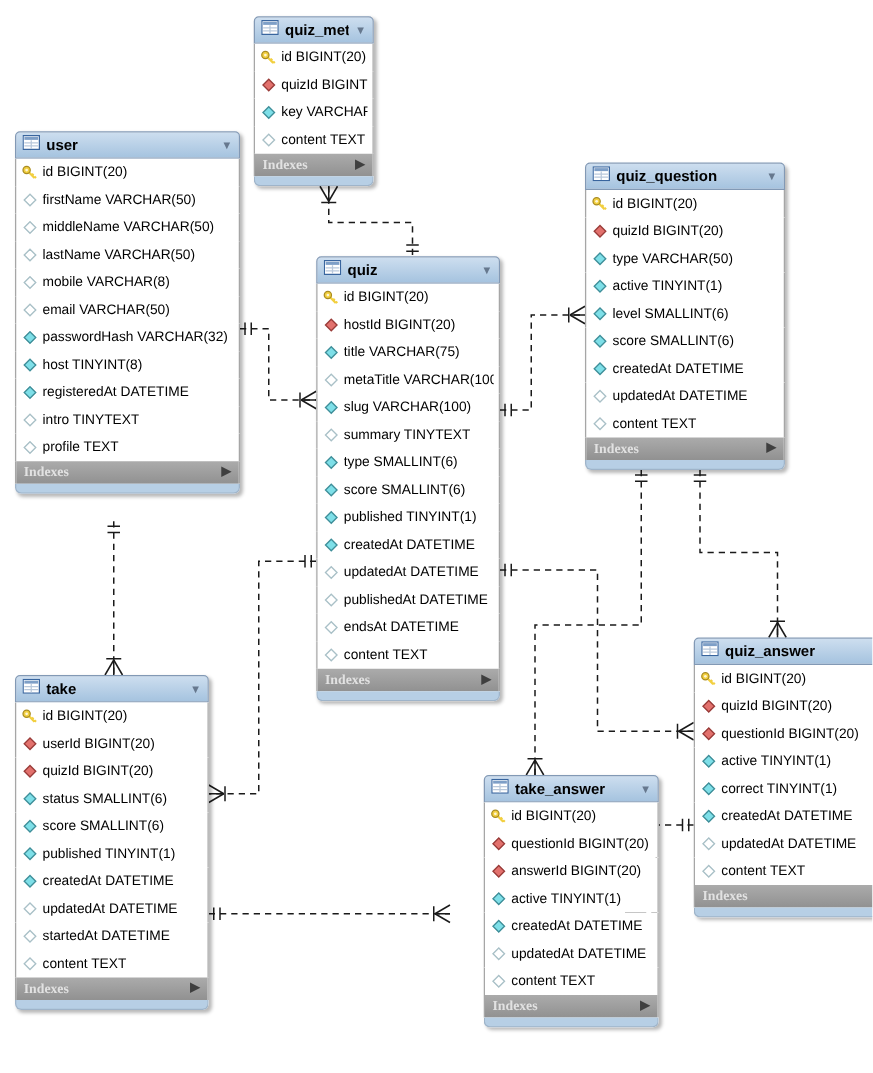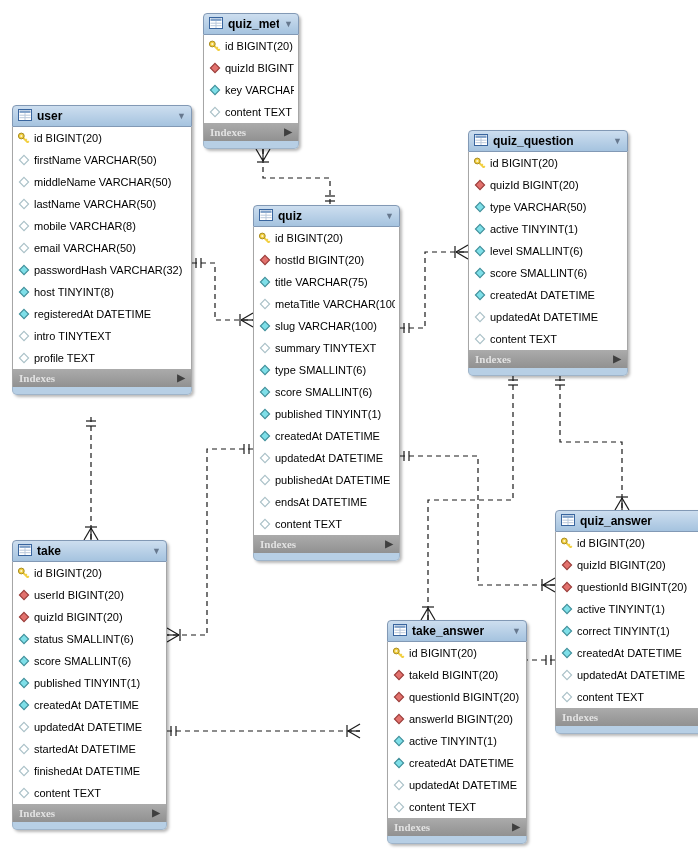--- a/index.html
+++ b/index.html
@@ -674,28 +674,20 @@
           </svg>
         </span>
         <span class="ctext">startedAt DATETIME</span>
       </div>
       <div class="trow">
         <span class="cicon">
           <svg width="12" height="12" viewBox="0 0 12 12">
             <polygon points="6,1.4 10.6,6 6,10.6 1.4,6" fill="#FFFFFF" stroke="#A9C0C7" stroke-width="1.1"></polygon>
           </svg>
         </span>
-        <span class="ctext">finishedAt DATETIME</span>
-      </div>
-      <div class="trow">
-        <span class="cicon">
-          <svg width="12" height="12" viewBox="0 0 12 12">
-            <polygon points="6,1.4 10.6,6 6,10.6 1.4,6" fill="#FFFFFF" stroke="#A9C0C7" stroke-width="1.1"></polygon>
-          </svg>
-        </span>
         <span class="ctext">content TEXT</span>
       </div>
       <div class="indexes">
         <span>Indexes</span>
         <span class="expand">▶</span>
       </div>
       <div class="tfoot"></div>
     </div>
     <div class="table" style="left: 360px; top: 620px; width: 140px; margin-left: 27px;">
       <div class="thead">
@@ -718,28 +710,20 @@
           </svg>
         </span>
         <span class="ctext">id BIGINT(20)</span>
       </div>
       <div class="trow">
         <span class="cicon">
           <svg width="12" height="12" viewBox="0 0 12 12">
             <polygon points="6,1.4 10.6,6 6,10.6 1.4,6" fill="#E2716D" stroke="#993B38" stroke-width="1.1"></polygon>
           </svg>
         </span>
-        <span class="ctext">takeId BIGINT(20)</span>
-      </div>
-      <div class="trow">
-        <span class="cicon">
-          <svg width="12" height="12" viewBox="0 0 12 12">
-            <polygon points="6,1.4 10.6,6 6,10.6 1.4,6" fill="#E2716D" stroke="#993B38" stroke-width="1.1"></polygon>
-          </svg>
-        </span>
         <span class="ctext">questionId BIGINT(20)</span>
       </div>
       <div class="trow">
         <span class="cicon">
           <svg width="12" height="12" viewBox="0 0 12 12">
             <polygon points="6,1.4 10.6,6 6,10.6 1.4,6" fill="#E2716D" stroke="#993B38" stroke-width="1.1"></polygon>
           </svg>
         </span>
         <span class="ctext">answerId BIGINT(20)</span>
       </div>

